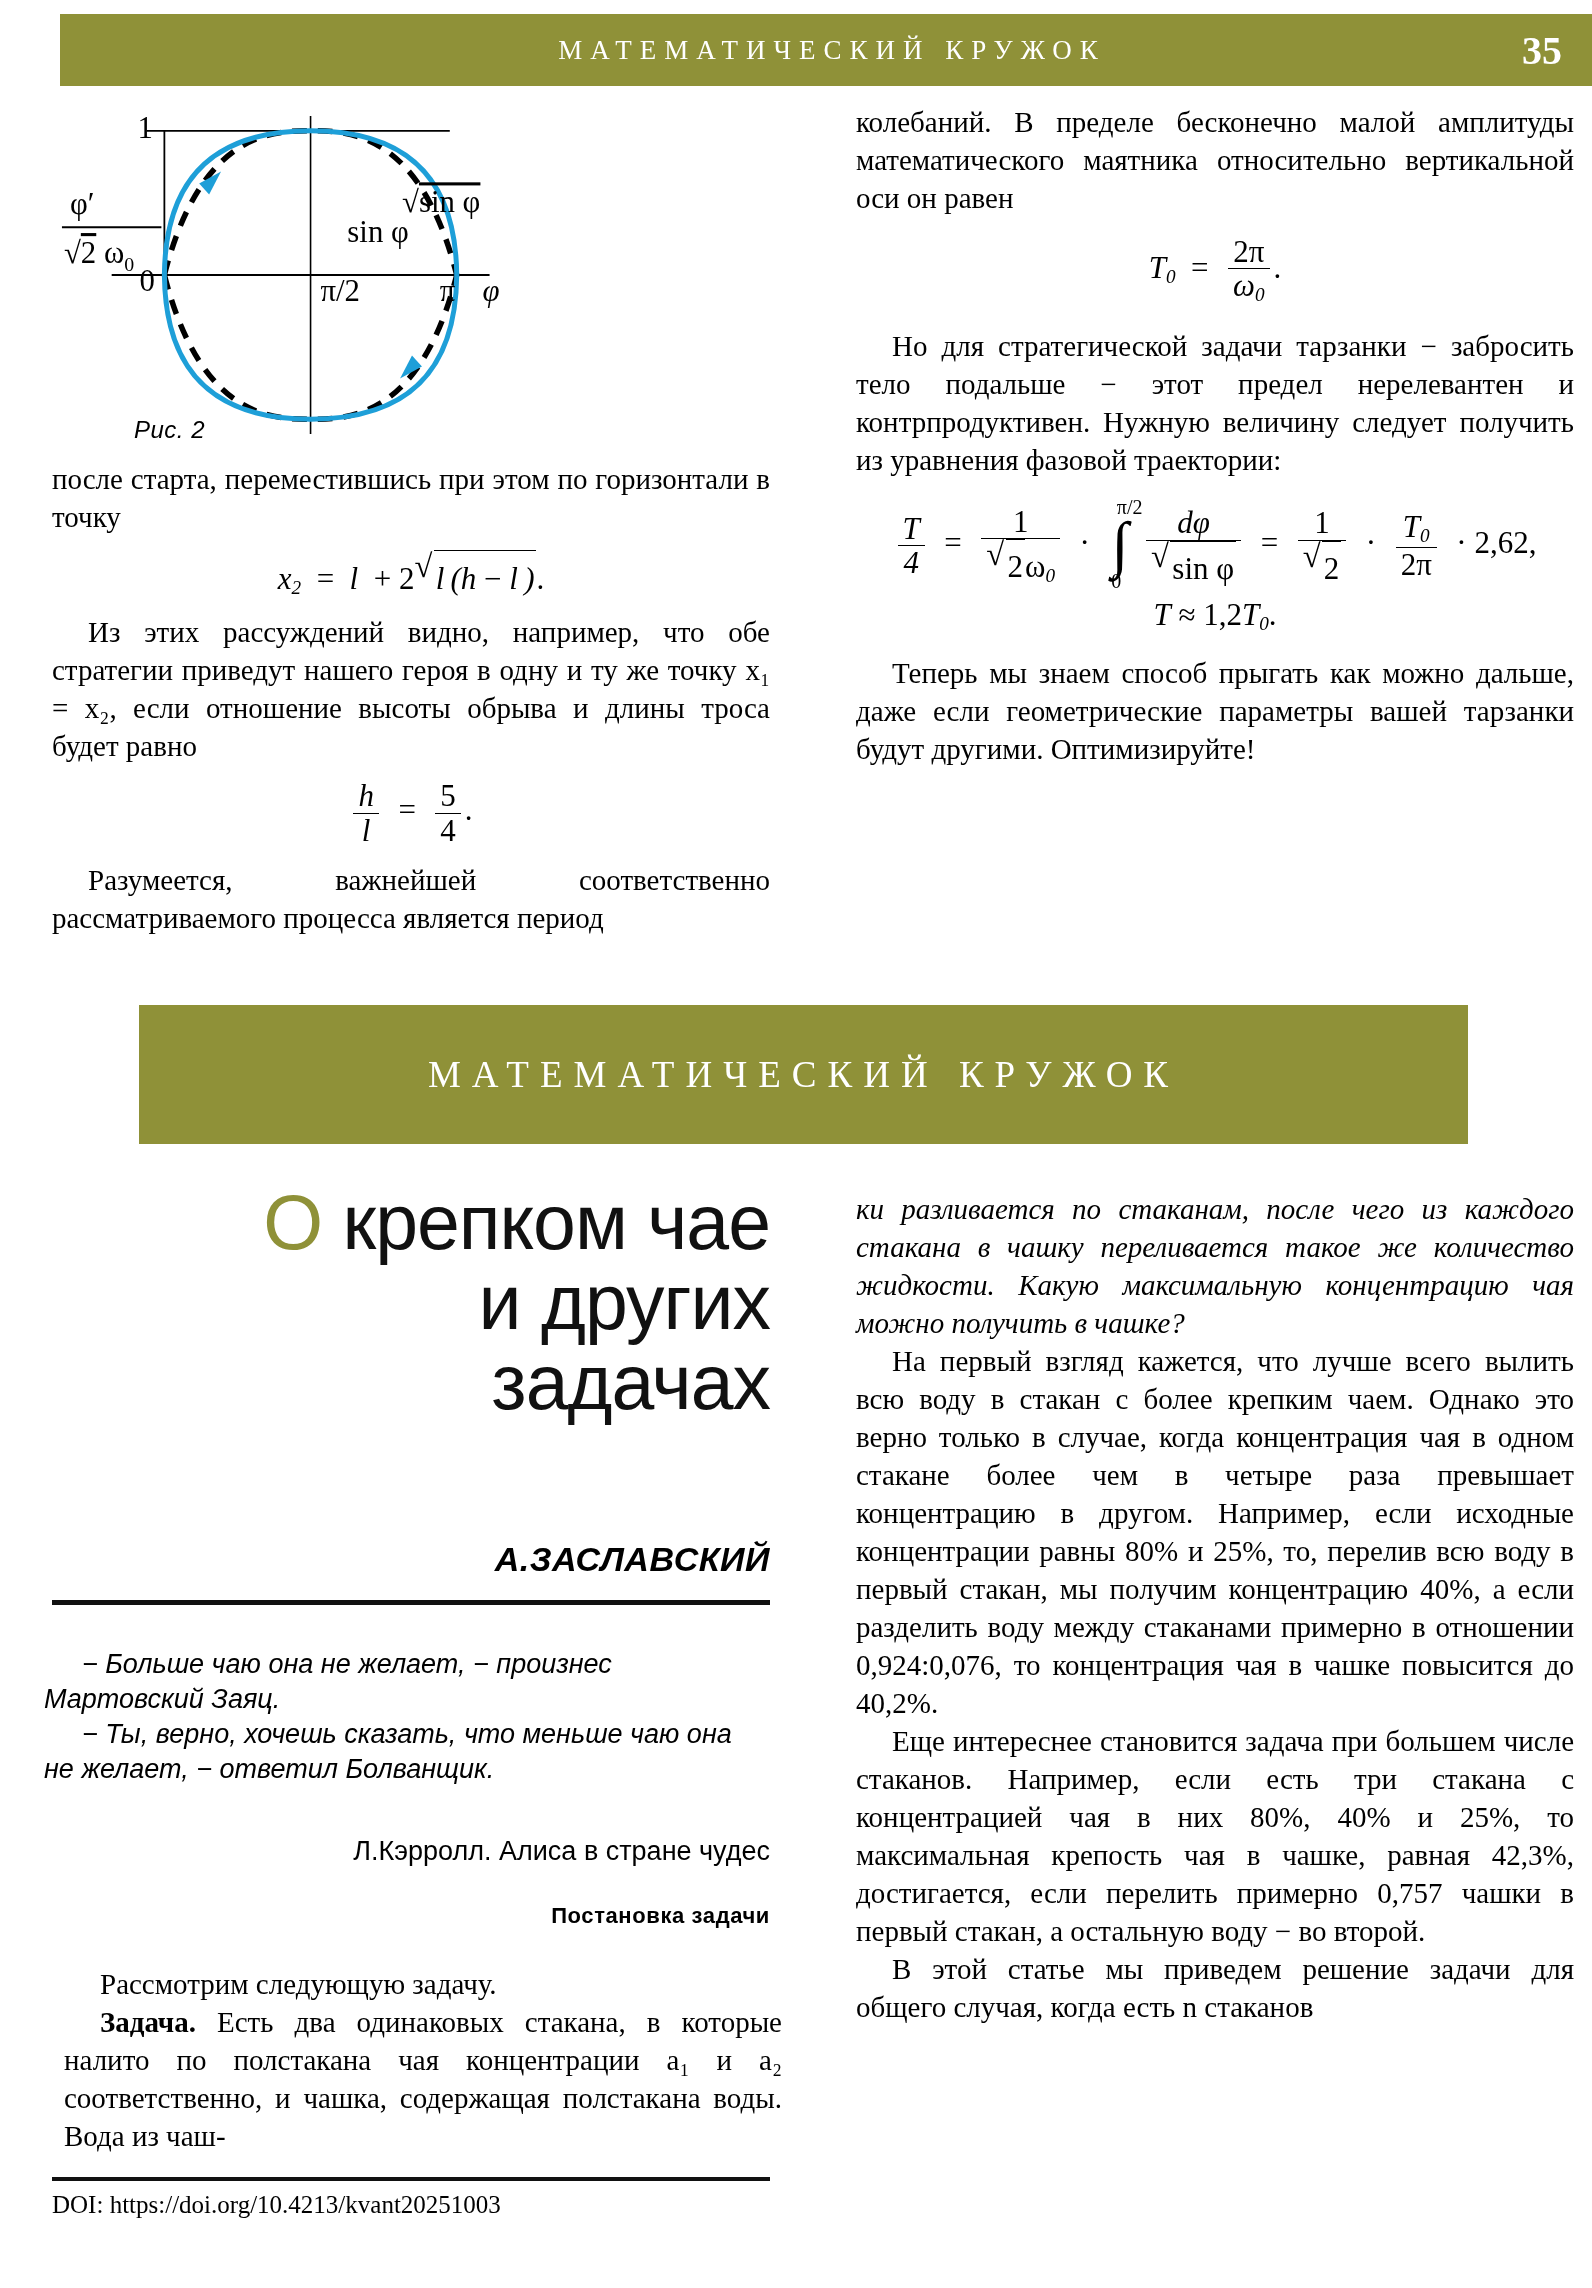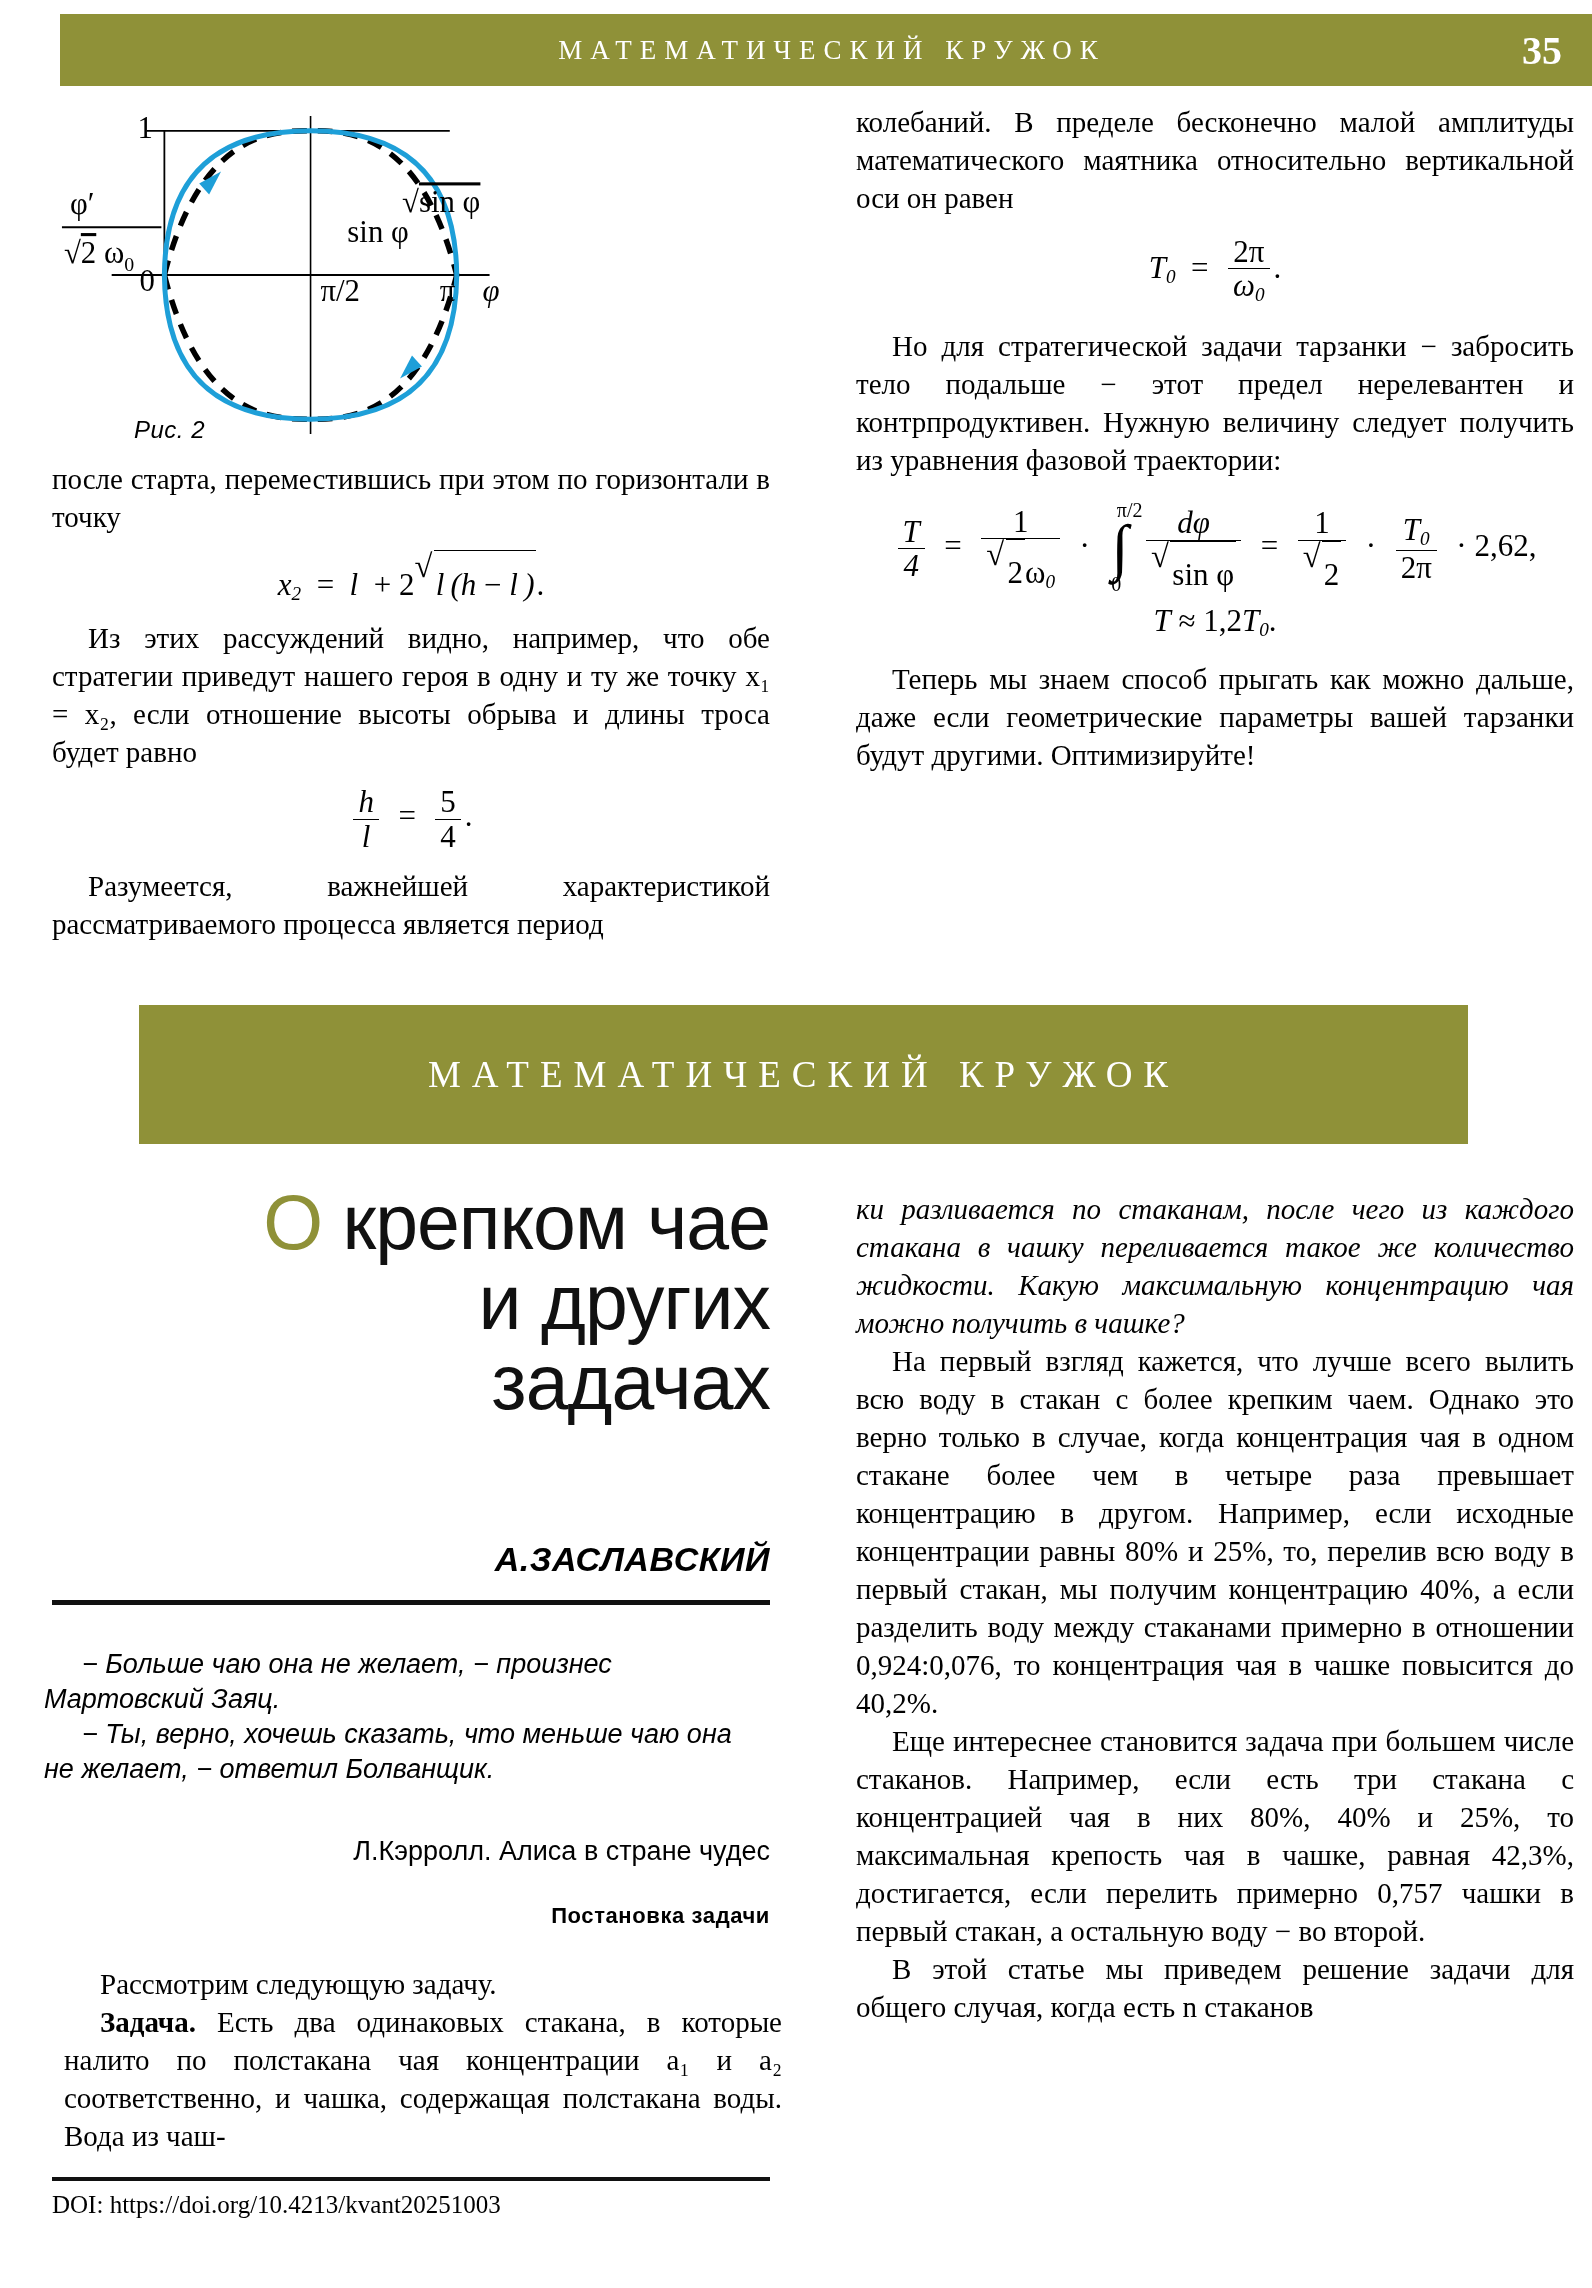--- a/index.html
+++ b/index.html
@@ -50,21 +50,21 @@
   .upr{font-style:normal;}
   sub{font-size:0.62em; font-style:italic; vertical-align:-0.28em;}
   
   .frac{display:inline-block; vertical-align:middle; text-align:center; line-height:1.08; margin:0 4px;}
   .frac .num{display:block; padding:0 5px; border-bottom:1.6px solid #000;}
   .frac .den{display:block; padding:0 5px;}
   .frac.big{font-size:31px;}
   
   .rad{display:inline-block; position:relative; padding-left:0.62em;}
   .rad::before{content:"\221A"; position:absolute; left:0; top:-0.06em; font-size:1.05em;}
-  .rad > .radbody{display:inline-block; border-top:1.5px solid #000; padding:16px 2px 0 2px;}
+  .rad > .radbody{display:inline-block; border-top:1.5px solid #000; padding:10px 2px 0 2px;}
   
   .intg{display:inline-block; position:relative; vertical-align:middle; text-align:center; margin:0 6px; font-style:normal;}
   .intg .sym{font-size:62px; line-height:0.85; font-family:"Liberation Serif", serif;}
   .intg .lim-top{position:absolute; top:-22px; left:50%; transform:translateX(-12%); font-size:20px; white-space:nowrap;}
   .intg .lim-bot{position:absolute; bottom:-20px; left:50%; transform:translateX(-85%); font-size:20px;}
   
   .figure{position:absolute; left:52px; top:96px; width:718px; height:358px;}
   .figcap{
     position:absolute; left:134px; top:416px;
     font-family:"Liberation Sans", sans-serif; font-style:italic;
@@ -183,21 +183,21 @@
   </div>
 
   <p class="body">Из этих рассуждений видно, например, что обе стратегии приведут нашего героя в одну и ту же точку x₁ = x₂, если отношение высоты обрыва и длины троса будет равно</p>
 
   <div class="formula">
     <span class="frac big"><span class="num">h</span><span class="den">l</span></span>
     <span class="upr">&nbsp;=&nbsp;</span>
     <span class="frac big upr"><span class="num">5</span><span class="den">4</span></span><span class="upr">.</span>
   </div>
 
-  <p class="body">Разумеется, важнейшей характеристикой рассматриваемого процесса является период</p>
+  <p class="body">Разумеется, важнейшей соответственно рассматриваемого процесса является период</p>
 </div>
 
 <div class="col col-right art1-right-body">
 
   <p class="body noind">колебаний. В пределе бесконечно малой амплитуды математического маятника относительно вертикальной оси он равен</p>
 
   <div class="formula" style="margin:18px 0 20px 0;">
     <span>T<sub>0</sub></span>
     <span class="upr">&nbsp;=&nbsp;</span>
     <span class="frac big"><span class="num upr">2π</span><span class="den">ω<sub>0</sub></span></span><span class="upr">.</span>

